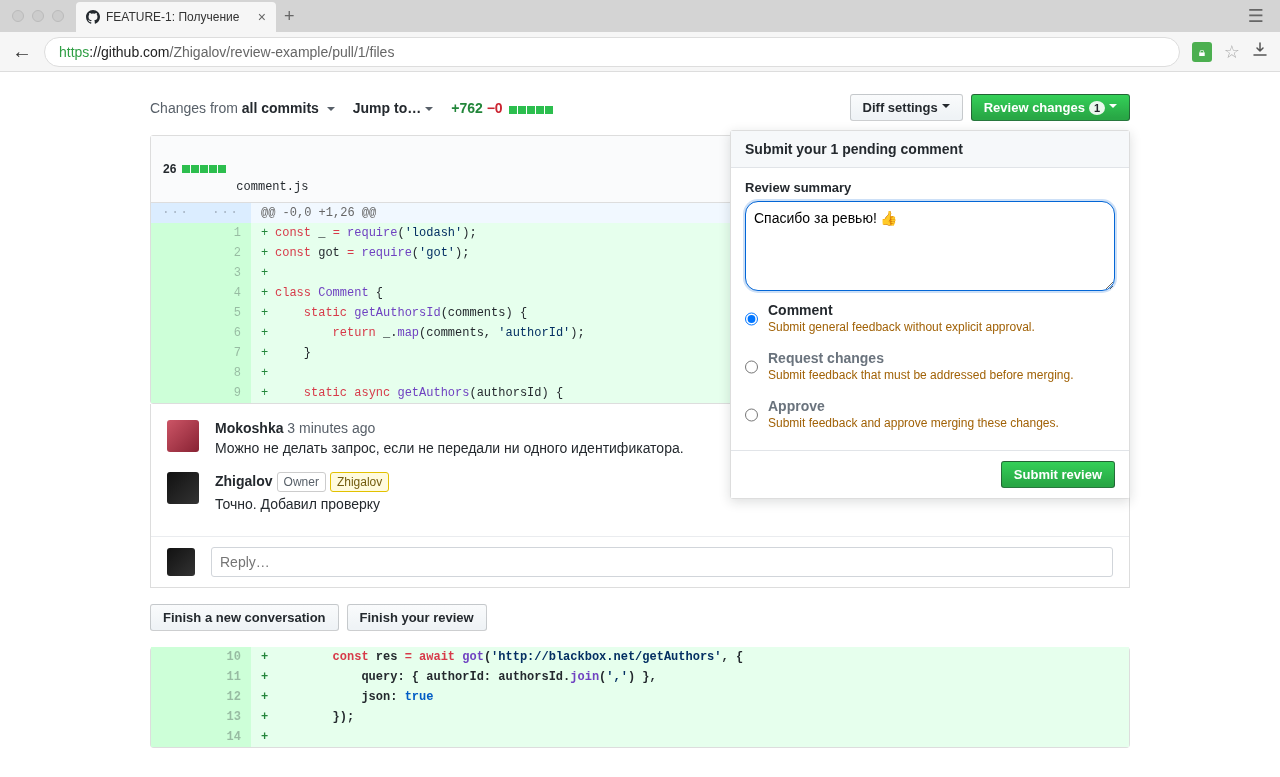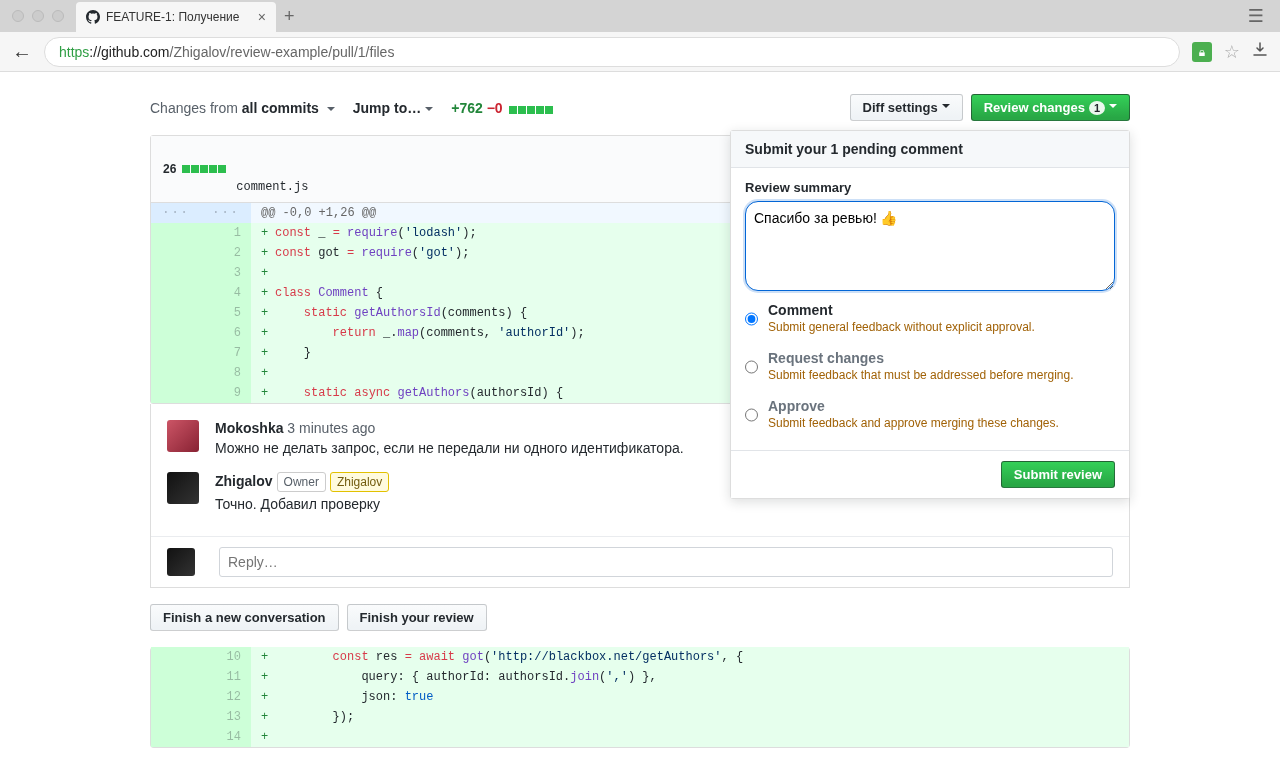--- a/index.html
+++ b/index.html
@@ -88,21 +88,21 @@
 .avatar.zh { background: linear-gradient(135deg, #111, #333); }
 .avatar.mo { background: linear-gradient(135deg, #c56, #823); }
 .avatar.sm { width: 28px; height: 28px; }
 .comment-body { flex: 1; }
 .comment-meta { margin-bottom: 4px; }
 .comment-author { font-weight: 600; color: #24292e; }
 .comment-time { color: #586069; font-size: 14px; }
 .badge { display: inline-block; font-size: 12px; padding: 2px 6px; border: 1px solid #ccc; border-radius: 3px; color: #586069; margin-left: 4px; }
 .badge.pending { background: #fffbdd; color: #735c0f; border-color: #e2c100; }
 .comment-text { color: #24292e; font-size: 14px; }
-.reply-row { display: flex; gap: 24px; padding: 10px 16px; border-top: 1px solid #eaecef; align-items: center; }
+.reply-row { display: flex; gap: 16px; padding: 10px 16px; border-top: 1px solid #eaecef; align-items: center; }
 .reply-input { flex: 1; border: 1px solid #d1d5da; border-radius: 3px; padding: 6px 8px; font-size: 14px; color: #586069; background: #fff; }
 
 .action-buttons { display: flex; gap: 8px; padding: 16px 0; }
 
 </style>
 </head>
 <body>
 
 <div class="browser-chrome">
   <div class="tab-bar">
@@ -301,21 +301,21 @@
 
   <div class="action-buttons">
     <button class="btn">
         <span>Finish a new conversation</span>
       </button>
     <button class="btn">
         <span>Finish your review</span>
       </button>
   </div>
 
-  <div class="file-box" style="border-top:none;border-radius:4px;">
+  <div class="file-box" style="border-top:none;border-radius:4px;font-weight:bold;">
     <table class="diff-table">
       <tbody id="diff-body-2">
           <tr>
             <td class="line-num add"></td>
             <td class="line-num add">10</td>
             <td class="code-cell add"><span class="marker">+</span><span>        </span><span class="kw">const</span><span> </span><span>res</span><span> </span><span class="op">=</span><span> </span><span class="kw">await</span><span> </span><span class="fn">got</span><span class="punct">(</span><span class="str">'http://blackbox.net/getAuthors'</span><span class="punct">, </span><span class="punct">{</span></td>
           </tr>
           <tr>
             <td class="line-num add"></td>
             <td class="line-num add">11</td>

